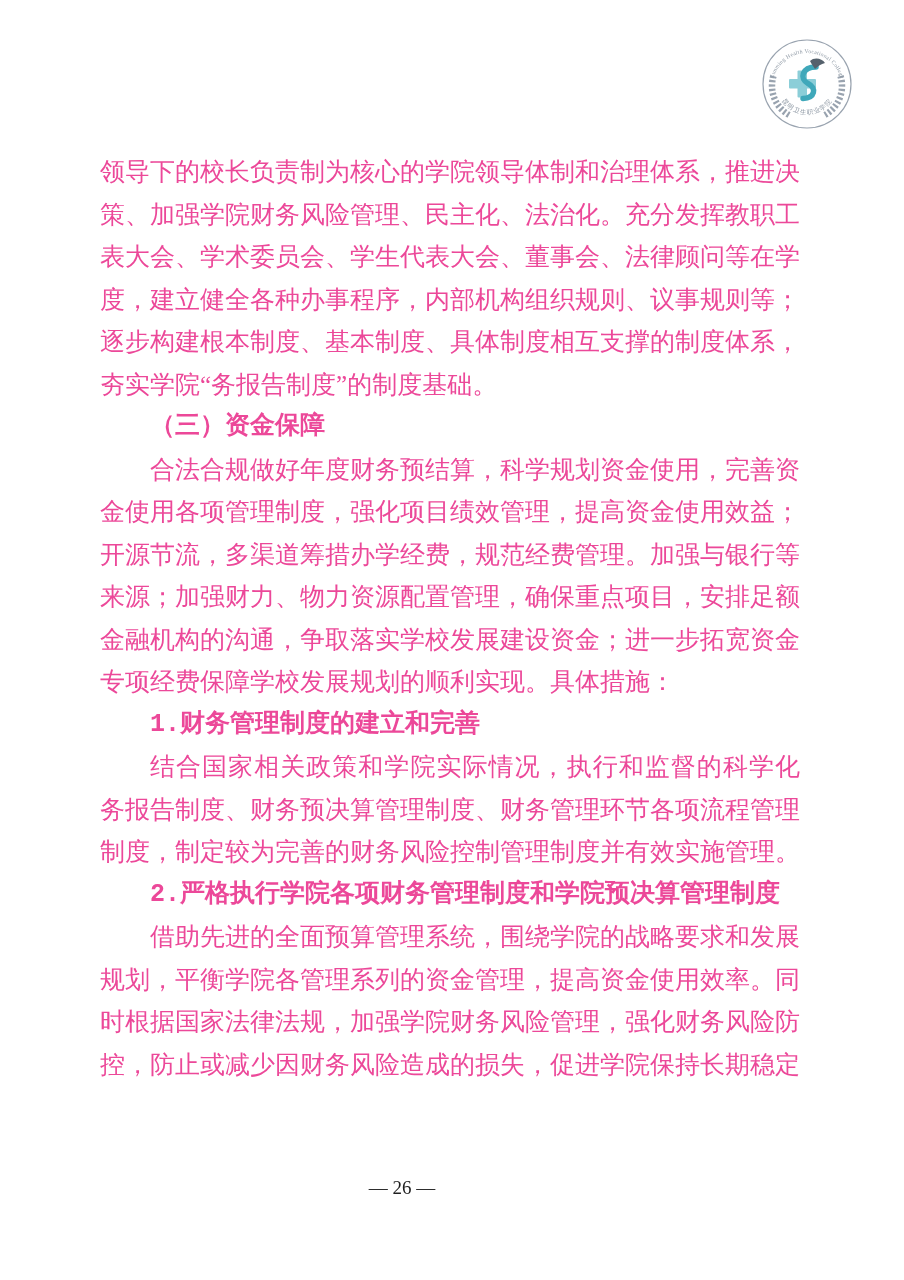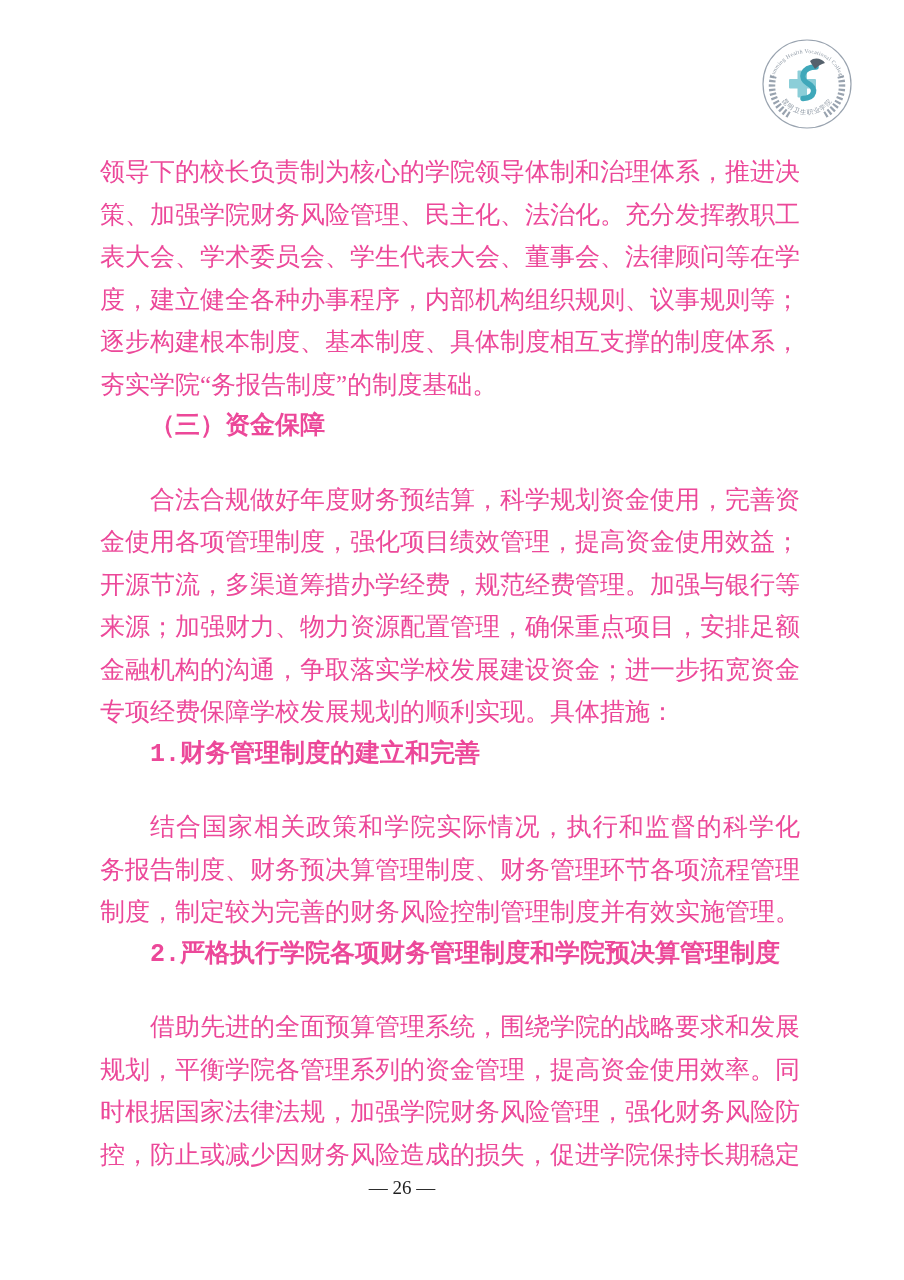--- a/index.html
+++ b/index.html
@@ -28,21 +28,21 @@
   .ln {
     font-size: 25px;
     line-height: 42.5px;
     height: 42.5px;
     overflow: hidden;
     text-align: justify;
     text-align-last: justify;
     text-justify: inter-character;
     word-break: break-all;
   }
-  .ln.ind { text-indent: 2em; margin-top: 30px; }
+  .ln.ind { text-indent: 2em; }
   .ln.end { text-align-last: left; }
   .ln.hd  { font-weight: 700; text-indent: 2em; text-align-last: left; font-family: Liberation Mono, monospace; }
   .footer {
     position: absolute; left: 0; top: 1176px;
     width: 804px;
     text-align: center;
     font-size: 19px;
     line-height: 24px;
     color: #1f1f1f;
   }

